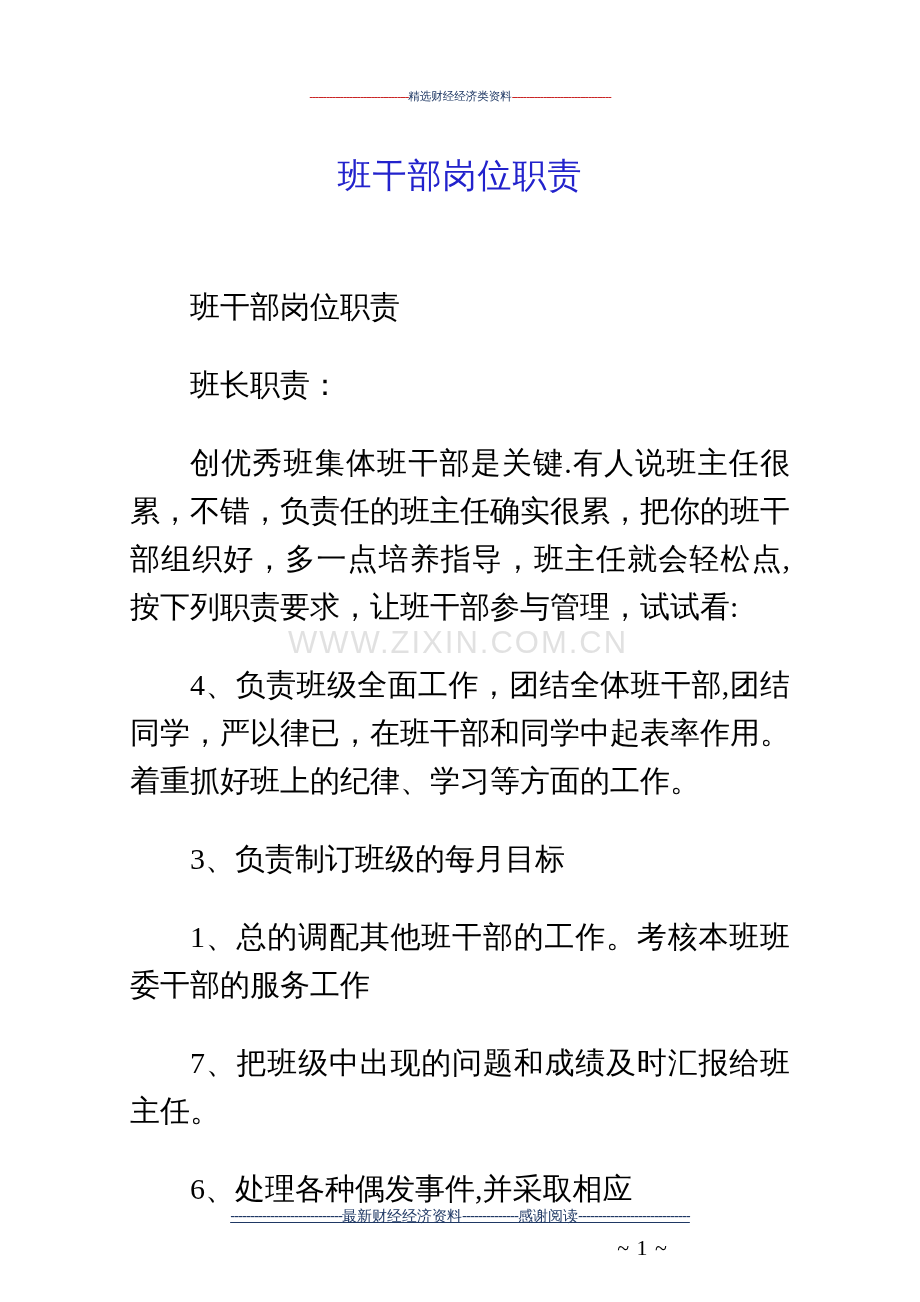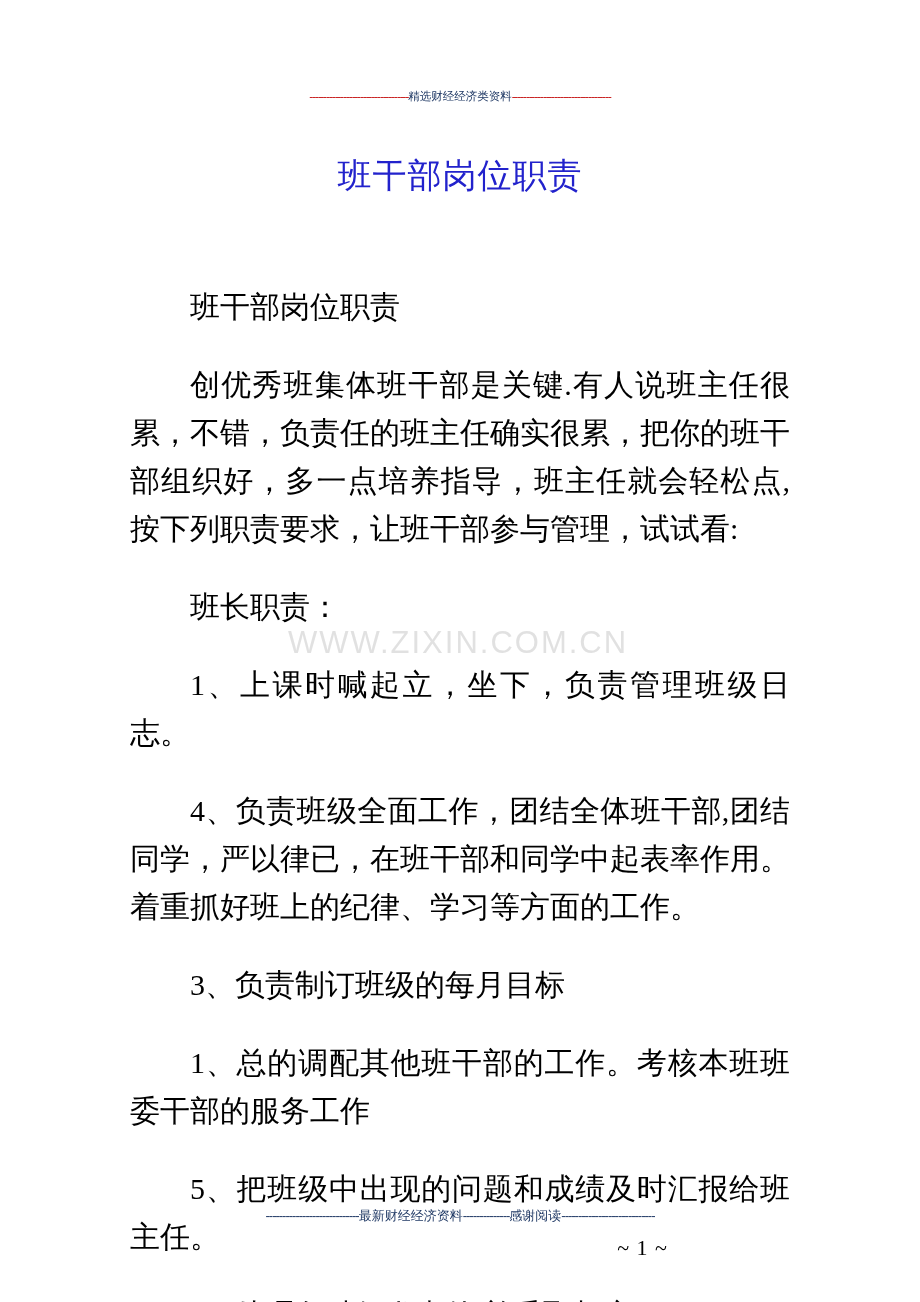--- a/index.html
+++ b/index.html
@@ -73,24 +73,25 @@
     pointer-events: none;
     white-space: nowrap;
   }
   .footer-band {
     position: absolute;
     top: 1182px;
     left: 130px;
     width: 660px;
     text-align: center;
     font-family: "Liberation Sans", sans-serif;
-    font-size: 13px;
+    font-size: 15px;
     color: #1f3864;
     white-space: nowrap;
     overflow: hidden;
+    text-decoration: underline;
   }
   .footer-band .dash {
     color: #1f3864;
     letter-spacing: -1px;
   }
   .page-number {
     position: absolute;
     top: 1210px;
     right: 132px;
     font-size: 22px;
@@ -104,27 +105,26 @@
 <div class="page">
 
   <div class="header-band">
     <span class="dash">-----------------------------------</span><span class="htext">精选财经经济类资料</span><span class="dash">-----------------------------------</span>
   </div>
 
   <div class="doc-title">班干部岗位职责</div>
 
   <div class="body-block">
     <p class="p-indent">班干部岗位职责</p>
+    <p class="p-indent">班长职责：</p>
     <p class="p-indent">创优秀班集体班干部是关键.有人说班主任很累，不错，负责任的班主任确实很累，把你的班干部组织好，多一点培养指导，班主任就会轻松点,按下列职责要求，让班干部参与管理，试试看:</p>
-    <p class="p-indent">班长职责：</p>
-    <p class="p-indent">1、上课时喊起立，坐下，负责管理班级日志。</p>
     <p class="p-indent">4、负责班级全面工作，团结全体班干部,团结同学，严以律已，在班干部和同学中起表率作用。着重抓好班上的纪律、学习等方面的工作。</p>
     <p class="p-indent">3、负责制订班级的每月目标</p>
     <p class="p-indent">1、总的调配其他班干部的工作。考核本班班委干部的服务工作</p>
-    <p class="p-indent">5、把班级中出现的问题和成绩及时汇报给班主任。</p>
+    <p class="p-indent">7、把班级中出现的问题和成绩及时汇报给班主任。</p>
     <p class="p-indent">6、处理各种偶发事件,并采取相应</p>
   </div>
 
   <div class="watermark">WWW.ZIXIN.COM.CN</div>
 
   <div class="footer-band">
     <span class="dash">----------------------------</span><span>最新财经经济资料</span><span class="dash">--------------</span><span>感谢阅读</span><span class="dash">----------------------------</span>
   </div>
 
   <div class="page-number">~ 1 ~</div>

